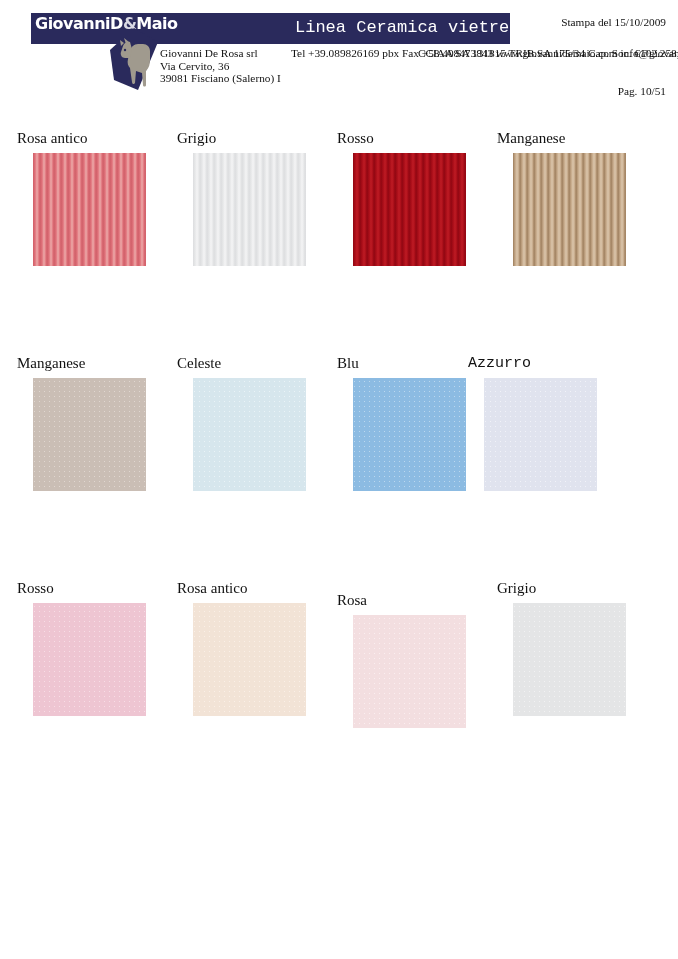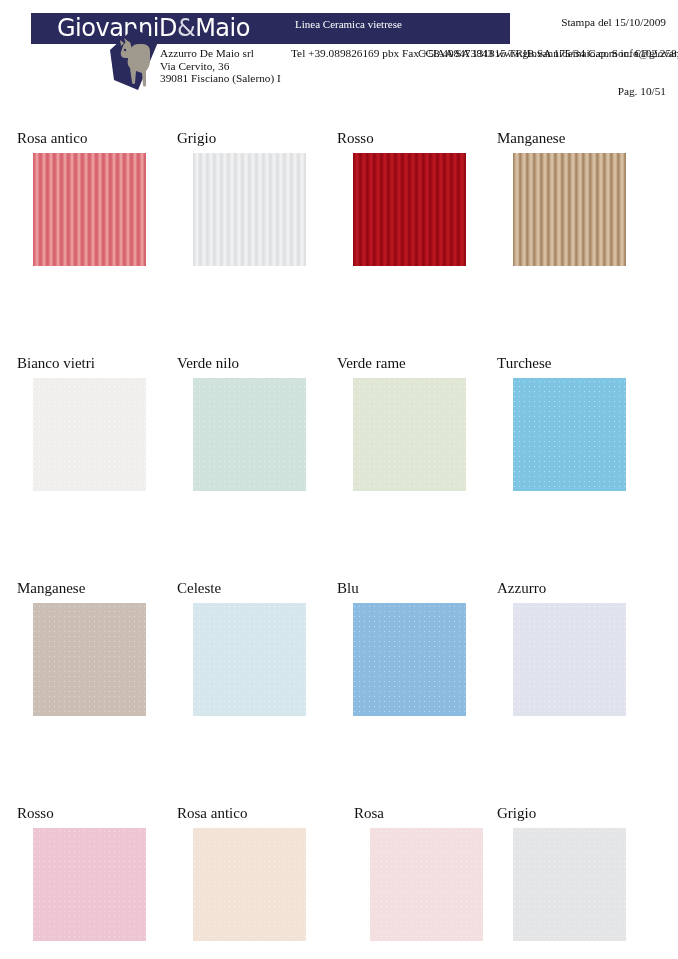--- a/index.html
+++ b/index.html
@@ -13,30 +13,30 @@
   }
   .page{position:relative;width:678px;height:959px;}
 
   
   .header{position:relative;height:130px;}
   .banner{
     position:absolute;left:31px;top:13px;width:479px;height:31px;
     background:#2a2a5c;
   }
   .banner-logo{
-    position:absolute;left:26px;top:1px;
+    position:absolute;left:4px;top:1px;
     font-family:"DejaVu Sans", sans-serif;
-    font-size:24px;font-weight:400;color:#ffffff;
+    font-size:16px;font-weight:700;color:#ffffff;
     letter-spacing:-0.5px;white-space:nowrap;
   }
   .banner-logo .amp{color:#d9d9e4;}
   .banner-title{
     position:absolute;left:264px;top:5px;
-    font-family:Liberation Serif, serif;
-    font-size:11px;color:#ffffff;white-space:nowrap;
+    font-family:Liberation Mono, monospace;
+    font-size:17px;color:#ffffff;white-space:nowrap;
   }
   
   .logo-mark{position:absolute;left:108px;top:28px;width:62px;height:70px;}
   .logo-mark svg{display:block;}
 
   .addr{
     position:absolute;left:160px;top:47px;
     font-size:11.3px;line-height:12.6px;white-space:nowrap;
   }
   .addr .ln{display:block;}
@@ -96,21 +96,21 @@
           <path d="M30 16 c-4 0 -7 3 -8 7 l-2 8 c-1 4 0 7 2 9 l2 14 c0 2 2 3 3 1 l1 -12 l6 2 l1 12 c0 2 3 2 3 0 l0 -14 c3 -3 4 -7 4 -11 l0 -9 c0 -4 -3 -7 -7 -7 z"></path>
           <path d="M22 14 c-3 -1 -6 1 -7 4 l-2 6 c-1 3 1 6 4 6 l5 0 l2 -9 z"></path>
           <path d="M16 10 l2 6 l3 -2 z"></path>
           <path d="M12 12 l1 6 l3 -3 z"></path>
         </g>
         <ellipse cx="17" cy="22" rx="1.2" ry="1.2" fill="#2a2a5c"></ellipse>
       </svg>
     </div>
 
     <div class="addr">
-      <span class="ln">Azzurro De Maio srl</span>
+      <span class="ln">Giovanni De Rosa srl</span>
       <span class="ln">Via Cervito, 36</span>
       <span class="ln">39081 Fisciano (Salerno) I</span>
     </div>
 
     <div class="col-tel">
       <span class="ln">Tel +39.089826169 pbx</span>
       <span class="ln">Fax +58.408473843</span>
       <span class="ln">www.giovannidemaio.com</span>
       <span class="ln">info@giovannidemaio.com</span>
     </div>
@@ -149,84 +149,58 @@
         </div>
         <div class="cell" style="left: 497px;">
           <div class="label">Manganese</div>
           <div class="swatch">
             <div class="tex tex-stripe" style="background: repeating-linear-gradient(90deg, rgb(156, 125, 92) 0px, rgb(195, 166, 134) 2px, rgb(219, 198, 172) 4px, rgb(195, 166, 134) 6px, rgb(156, 125, 92) 7px), repeating-linear-gradient(90deg, rgba(0, 0, 0, 0.05) 0px, rgba(0, 0, 0, 0) 2px, rgba(255, 255, 255, 0.1) 11px, rgba(0, 0, 0, 0) 13px) rgb(195, 166, 134);"></div>
           </div>
         </div>
       </div>
       <div class="row">
         <div class="cell" style="left: 17px;">
-          <div class="label">Bianco vietri</div>
-          <div class="swatch">
-            <div class="tex tex-speck" style="background: radial-gradient(rgb(228, 227, 225) 18%, transparent 19%) 0px 0px / 4px 4px, radial-gradient(rgb(251, 251, 250) 18%, transparent 19%) 2px 2px / 4px 4px, radial-gradient(rgb(228, 227, 225) 12%, transparent 13%) 1px 3px / 6px 6px, radial-gradient(rgb(251, 251, 250) 14%, transparent 15%) 4px 1px / 5px 5px, rgb(240, 239, 237);"></div>
-          </div>
-        </div>
-        <div class="cell" style="left: 177px;">
-          <div class="label">Verde nilo</div>
-          <div class="swatch">
-            <div class="tex tex-speck" style="background: radial-gradient(rgb(181, 210, 200) 18%, transparent 19%) 0px 0px / 4px 4px, radial-gradient(rgb(228, 240, 234) 18%, transparent 19%) 2px 2px / 4px 4px, radial-gradient(rgb(181, 210, 200) 12%, transparent 13%) 1px 3px / 6px 6px, radial-gradient(rgb(228, 240, 234) 14%, transparent 15%) 4px 1px / 5px 5px, rgb(207, 226, 219);"></div>
-          </div>
-        </div>
-        <div class="cell" style="left: 337px;">
-          <div class="label">Verde rame</div>
-          <div class="swatch">
-            <div class="tex tex-speck" style="background: radial-gradient(rgb(201, 214, 187) 18%, transparent 19%) 0px 0px / 4px 4px, radial-gradient(rgb(239, 243, 232) 18%, transparent 19%) 2px 2px / 4px 4px, radial-gradient(rgb(201, 214, 187) 12%, transparent 13%) 1px 3px / 6px 6px, radial-gradient(rgb(239, 243, 232) 14%, transparent 15%) 4px 1px / 5px 5px, rgb(223, 231, 212);"></div>
-          </div>
-        </div>
-        <div class="cell" style="left: 497px;">
-          <div class="label">Turchese</div>
-          <div class="swatch">
-            <div class="tex tex-speck" style="background: radial-gradient(rgb(71, 168, 210) 18%, transparent 19%) 0px 0px / 4px 4px, radial-gradient(rgb(182, 224, 240) 18%, transparent 19%) 2px 2px / 4px 4px, radial-gradient(rgb(71, 168, 210) 12%, transparent 13%) 1px 3px / 6px 6px, radial-gradient(rgb(182, 224, 240) 14%, transparent 15%) 4px 1px / 5px 5px, rgb(126, 197, 228);"></div>
-          </div>
-        </div>
-      </div>
-      <div class="row">
-        <div class="cell" style="left: 17px;">
           <div class="label">Manganese</div>
           <div class="swatch">
             <div class="tex tex-speck" style="background: radial-gradient(rgb(158, 143, 134) 18%, transparent 19%) 0px 0px / 4px 4px, radial-gradient(rgb(224, 215, 208) 18%, transparent 19%) 2px 2px / 4px 4px, radial-gradient(rgb(158, 143, 134) 12%, transparent 13%) 1px 3px / 6px 6px, radial-gradient(rgb(224, 215, 208) 14%, transparent 15%) 4px 1px / 5px 5px, rgb(202, 190, 181);"></div>
           </div>
         </div>
         <div class="cell" style="left: 337px;">
           <div class="label">Blu</div>
           <div class="swatch">
             <div class="tex tex-speck" style="background: radial-gradient(rgb(90, 154, 209) 18%, transparent 19%) 0px 0px / 4px 4px, radial-gradient(rgb(188, 216, 239) 18%, transparent 19%) 2px 2px / 4px 4px, radial-gradient(rgb(90, 154, 209) 12%, transparent 13%) 1px 3px / 6px 6px, radial-gradient(rgb(188, 216, 239) 14%, transparent 15%) 4px 1px / 5px 5px, rgb(140, 187, 226);"></div>
           </div>
         </div>
         <div class="cell" style="left: 177px;">
           <div class="label">Celeste</div>
           <div class="swatch">
             <div class="tex tex-speck" style="background: radial-gradient(rgb(192, 217, 228) 18%, transparent 19%) 0px 0px / 4px 4px, radial-gradient(rgb(234, 243, 247) 18%, transparent 19%) 2px 2px / 4px 4px, radial-gradient(rgb(192, 217, 228) 12%, transparent 13%) 1px 3px / 6px 6px, radial-gradient(rgb(234, 243, 247) 14%, transparent 15%) 4px 1px / 5px 5px, rgb(214, 230, 237);"></div>
           </div>
         </div>
-        <div class="cell" style="left: 497px;">
+        <div class="cell" style="left: 468px; font-family: Liberation Mono, monospace;">
           <div class="label">Azzurro</div>
           <div class="swatch">
             <div class="tex tex-speck" style="background: radial-gradient(rgb(207, 212, 228) 18%, transparent 19%) 0px 0px / 4px 4px, radial-gradient(rgb(241, 242, 248) 18%, transparent 19%) 2px 2px / 4px 4px, radial-gradient(rgb(207, 212, 228) 12%, transparent 13%) 1px 3px / 6px 6px, radial-gradient(rgb(241, 242, 248) 14%, transparent 15%) 4px 1px / 5px 5px, rgb(224, 227, 238);"></div>
           </div>
         </div>
       </div>
       <div class="row">
         <div class="cell" style="left: 17px;">
           <div class="label">Rosso</div>
           <div class="swatch">
             <div class="tex tex-speck" style="background: radial-gradient(rgb(221, 163, 183) 18%, transparent 19%) 0px 0px / 4px 4px, radial-gradient(rgb(247, 222, 230) 18%, transparent 19%) 2px 2px / 4px 4px, radial-gradient(rgb(221, 163, 183) 12%, transparent 13%) 1px 3px / 6px 6px, radial-gradient(rgb(247, 222, 230) 14%, transparent 15%) 4px 1px / 5px 5px, rgb(238, 197, 210);"></div>
           </div>
         </div>
         <div class="cell" style="left: 177px;">
           <div class="label">Rosa antico</div>
           <div class="swatch">
             <div class="tex tex-speck" style="background: radial-gradient(rgb(230, 208, 189) 18%, transparent 19%) 0px 0px / 4px 4px, radial-gradient(rgb(250, 240, 231) 18%, transparent 19%) 2px 2px / 4px 4px, radial-gradient(rgb(230, 208, 189) 12%, transparent 13%) 1px 3px / 6px 6px, radial-gradient(rgb(250, 240, 231) 14%, transparent 15%) 4px 1px / 5px 5px, rgb(242, 227, 214);"></div>
           </div>
         </div>
-        <div class="cell" style="left: 354px;">
+        <div class="cell" style="left: 337px; margin-top: 12px;">
           <div class="label">Rosa</div>
           <div class="swatch">
             <div class="tex tex-speck" style="background: radial-gradient(rgb(233, 202, 206) 18%, transparent 19%) 0px 0px / 4px 4px, radial-gradient(rgb(250, 238, 240) 18%, transparent 19%) 2px 2px / 4px 4px, radial-gradient(rgb(233, 202, 206) 12%, transparent 13%) 1px 3px / 6px 6px, radial-gradient(rgb(250, 238, 240) 14%, transparent 15%) 4px 1px / 5px 5px, rgb(243, 222, 224);"></div>
           </div>
         </div>
         <div class="cell" style="left: 497px;">
           <div class="label">Grigio</div>
           <div class="swatch">
             <div class="tex tex-speck" style="background: radial-gradient(rgb(216, 217, 218) 18%, transparent 19%) 0px 0px / 4px 4px, radial-gradient(rgb(242, 242, 243) 18%, transparent 19%) 2px 2px / 4px 4px, radial-gradient(rgb(216, 217, 218) 12%, transparent 13%) 1px 3px / 6px 6px, radial-gradient(rgb(242, 242, 243) 14%, transparent 15%) 4px 1px / 5px 5px, rgb(228, 229, 230);"></div>
           </div>

